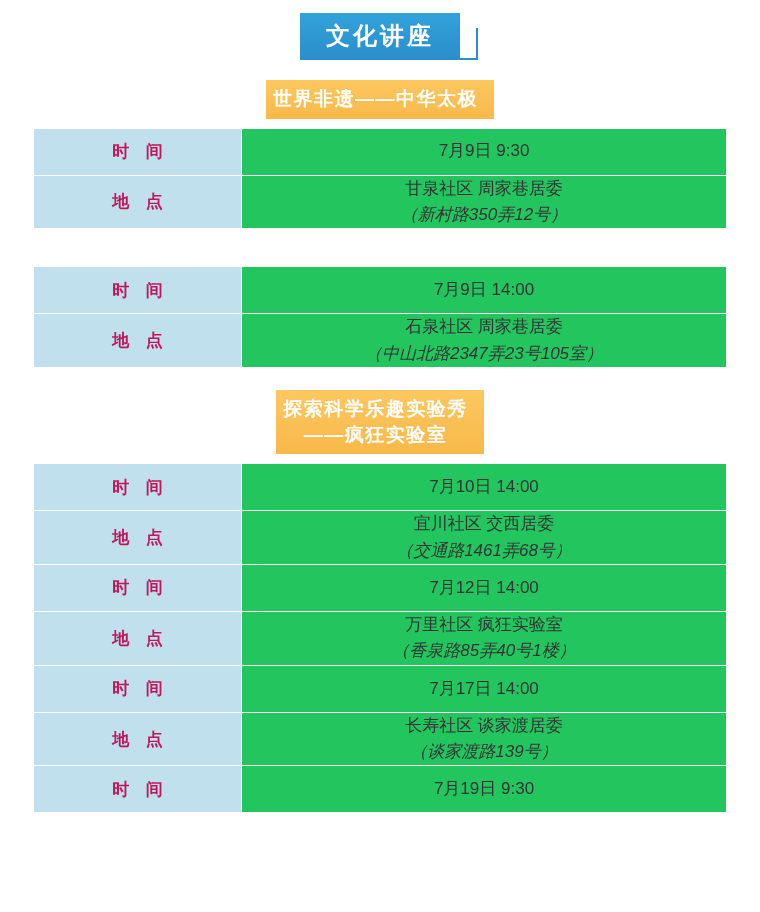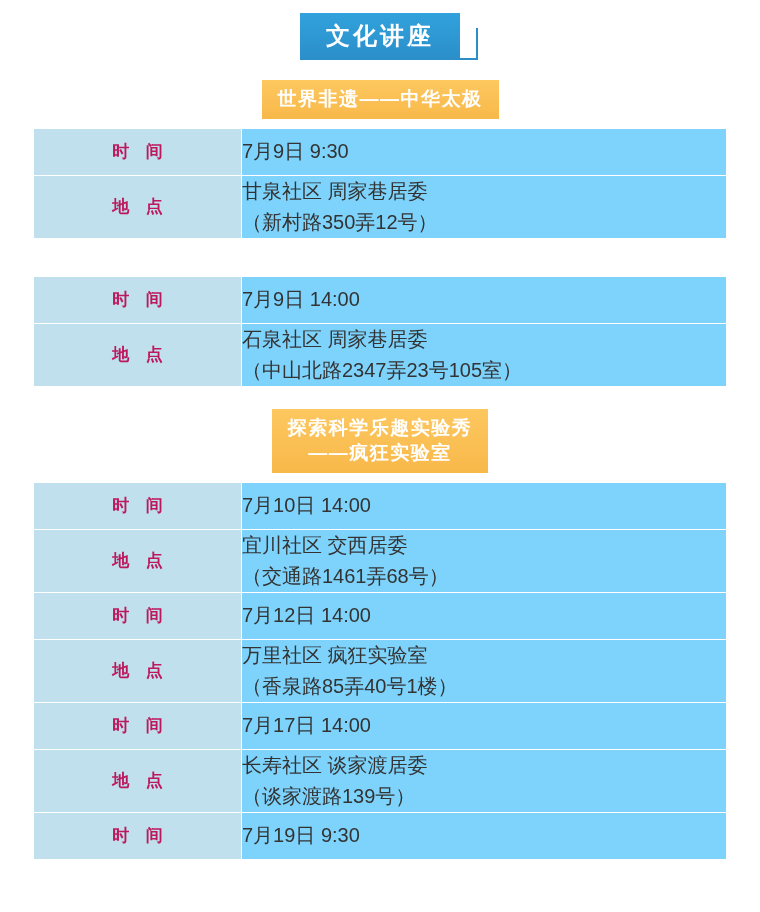--- a/index.html
+++ b/index.html
@@ -62,21 +62,21 @@
   .sec-head {
     display: flex;
     justify-content: center;
   }
   .sec-head-inner {
     background: linear-gradient(180deg, #fdc85f 0%, #f8b84a 100%);
     color: #ffffff;
     font-size: 19px;
     font-weight: bold;
     letter-spacing: 1.5px;
-    padding: 6px 16px 7px 16px;
+    padding: 6px 16px 7px 7px;
     text-align: center;
     line-height: 1.35;
   }
   .sec-head-inner .l2 { display: block; }
 
   table.sched {
     border-collapse: collapse;
     width: 694px;
     margin-top: 9px;
     table-layout: fixed;
@@ -91,27 +91,28 @@
     background: #bfe0ec;
     color: #be185d;
     font-size: 17px;
     font-weight: bold;
     letter-spacing: 6px;
     text-indent: 6px;
     text-align: center;
     height: 46px;
   }
   td.val {
-    background: #7dd3fc;
+    background: #22c55e;
     color: #333333;
-    font-size: 20px;
+    font-size: 17px;
+    text-align: center;
     padding: 9px 8px;
     line-height: 1.55;
   }
-  td.val .l2 { display: block; }
+  td.val .l2 { display: block; font-style: italic; }
 
   .gap-lg { height: 28px; }
   .gap-md { height: 22px; }
   .top-gap { height: 20px; }
 </style>
 </head>
 <body>
 
 <div class="page">
 

